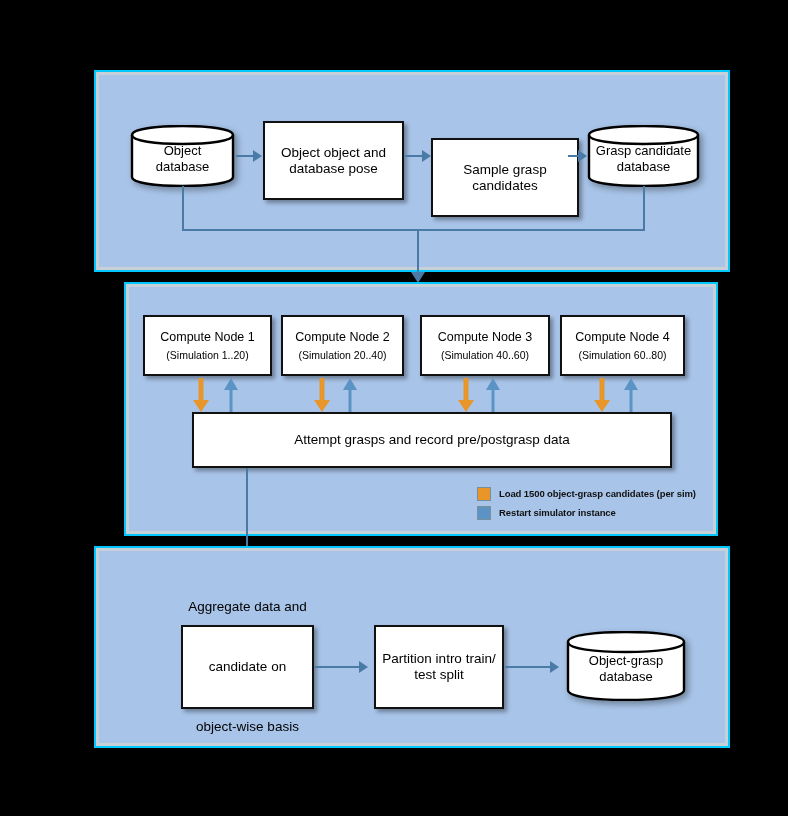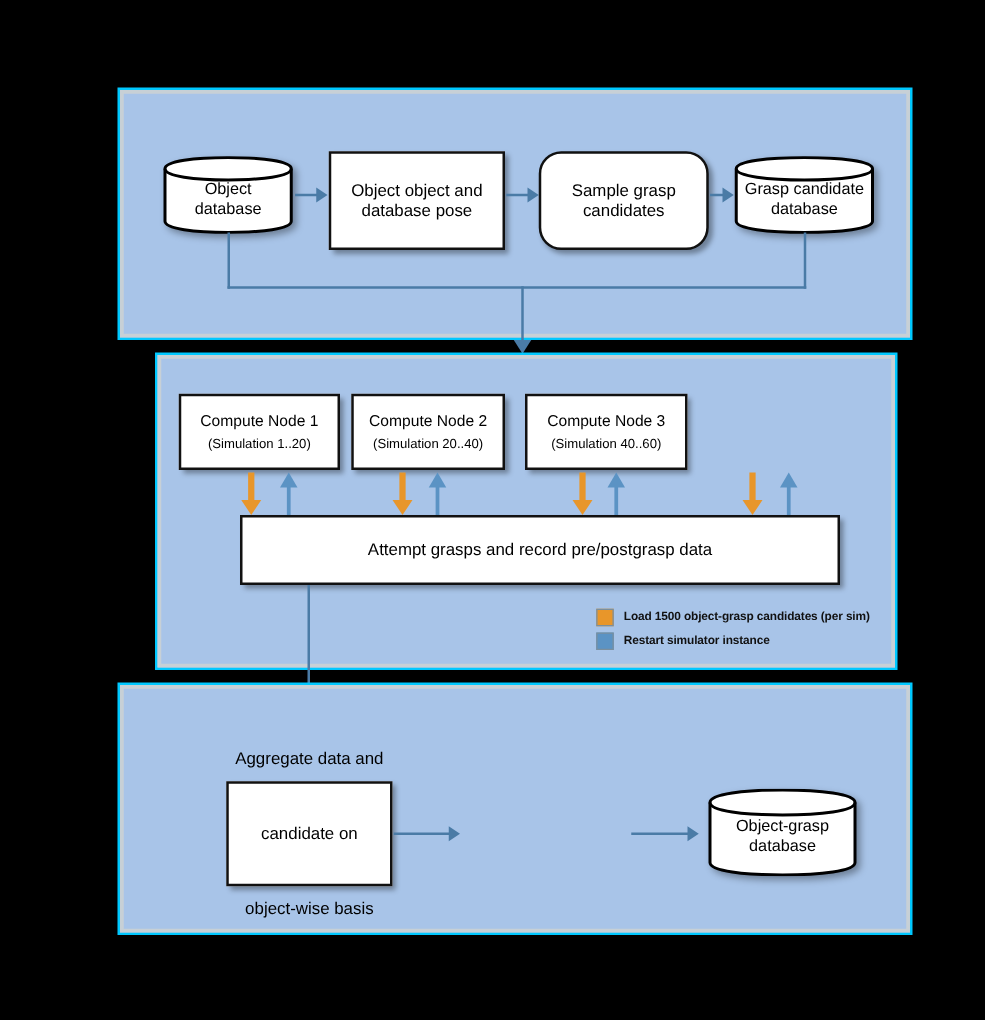--- a/index.html
+++ b/index.html
@@ -77,21 +77,21 @@
   <div class="arrowR" style="left:253px;top:150px;"></div>
 
   <div class="pbox" style="left:263px;top:121px;width:141px;height:79px;">
     <div class="t1">Object object and</div>
     <div class="t1">database pose</div>
   </div>
 
   <div class="ln hline" style="left:405px;top:155px;width:18px;"></div>
   <div class="arrowR" style="left:422px;top:150px;"></div>
 
-  <div class="pbox" style="left:431px;top:121px;width:136px;height:79px;border-radius:18px;">
+  <div class="pbox" style="left:431px;top:138px;width:148px;height:79px;">
     <div class="t1">Sample grasp</div>
     <div class="t1">candidates</div>
   </div>
 
   <div class="ln hline" style="left:568px;top:155px;width:13px;"></div>
   <div class="arrowR" style="left:578px;top:150px;"></div>
 
   <div class="cyl" style="left:587px;top:125px;width:113px;height:62px;">
     <svg viewBox="0 0 113 62" preserveAspectRatio="none">
       <path d="M2,10 C2,4 28,1 56.5,1 C85,1 111,4 111,10 L111,52 C111,58 85,61 56.5,61 C28,61 2,58 2,52 Z" fill="#ffffff" stroke="#000" stroke-width="2.4"></path>
@@ -116,20 +116,24 @@
     <div class="t2">(Simulation 1..20)</div>
   </div>
   <div class="pbox small" style="left:281px;top:315px;width:123px;height:61px;">
     <div class="t1">Compute Node 2</div>
     <div class="t2">(Simulation 20..40)</div>
   </div>
   <div class="pbox small" style="left:420px;top:315px;width:130px;height:61px;">
     <div class="t1">Compute Node 3</div>
     <div class="t2">(Simulation 40..60)</div>
   </div>
+  <div class="pbox small" style="left:560px;top:315px;width:125px;height:61px;">
+    <div class="t1">Compute Node 4</div>
+    <div class="t2">(Simulation 60..80)</div>
+  </div>
 
   <div class="tarrow down" style="left:193px;top:378px;width:16px;height:34px;">
     <div class="stem" style="height:24px;"></div>
       <div class="head"></div>
     </div>
   <div class="tarrow up" style="left:224px;top:378px;width:14px;height:34px;">
     <div class="stem" style="height:24px;"></div>
       <div class="head"></div>
     </div>
 
@@ -182,20 +186,24 @@
 
   <div class="pbox" style="left:181px;top:625px;width:133px;height:84px;gap:44px;">
     <div class="t1">Aggregate data and</div>
     <div class="t1">candidate on</div>
     <div class="t1">object-wise basis</div>
   </div>
 
   <div class="ln hline" style="left:315px;top:666px;width:45px;"></div>
   <div class="arrowR" style="left:359px;top:661px;"></div>
 
+  <div class="pbox" style="left:374px;top:625px;width:130px;height:84px;">
+    <div class="t1">Partition intro train/</div>
+    <div class="t1">test split</div>
+  </div>
 
   <div class="ln hline" style="left:505px;top:666px;width:46px;"></div>
   <div class="arrowR" style="left:550px;top:661px;"></div>
 
   <div class="cyl" style="left:566px;top:631px;width:120px;height:70px;">
     <svg viewBox="0 0 120 70" preserveAspectRatio="none">
       <path d="M2,11 C2,4 30,1 60,1 C90,1 118,4 118,11 L118,59 C118,66 90,69 60,69 C30,69 2,66 2,59 Z" fill="#ffffff" stroke="#000" stroke-width="2.4"></path>
       <path d="M2,11 C2,18 30,21 60,21 C90,21 118,18 118,11" fill="none" stroke="#000" stroke-width="2.4"></path>
     </svg>
     <div class="lbl">

